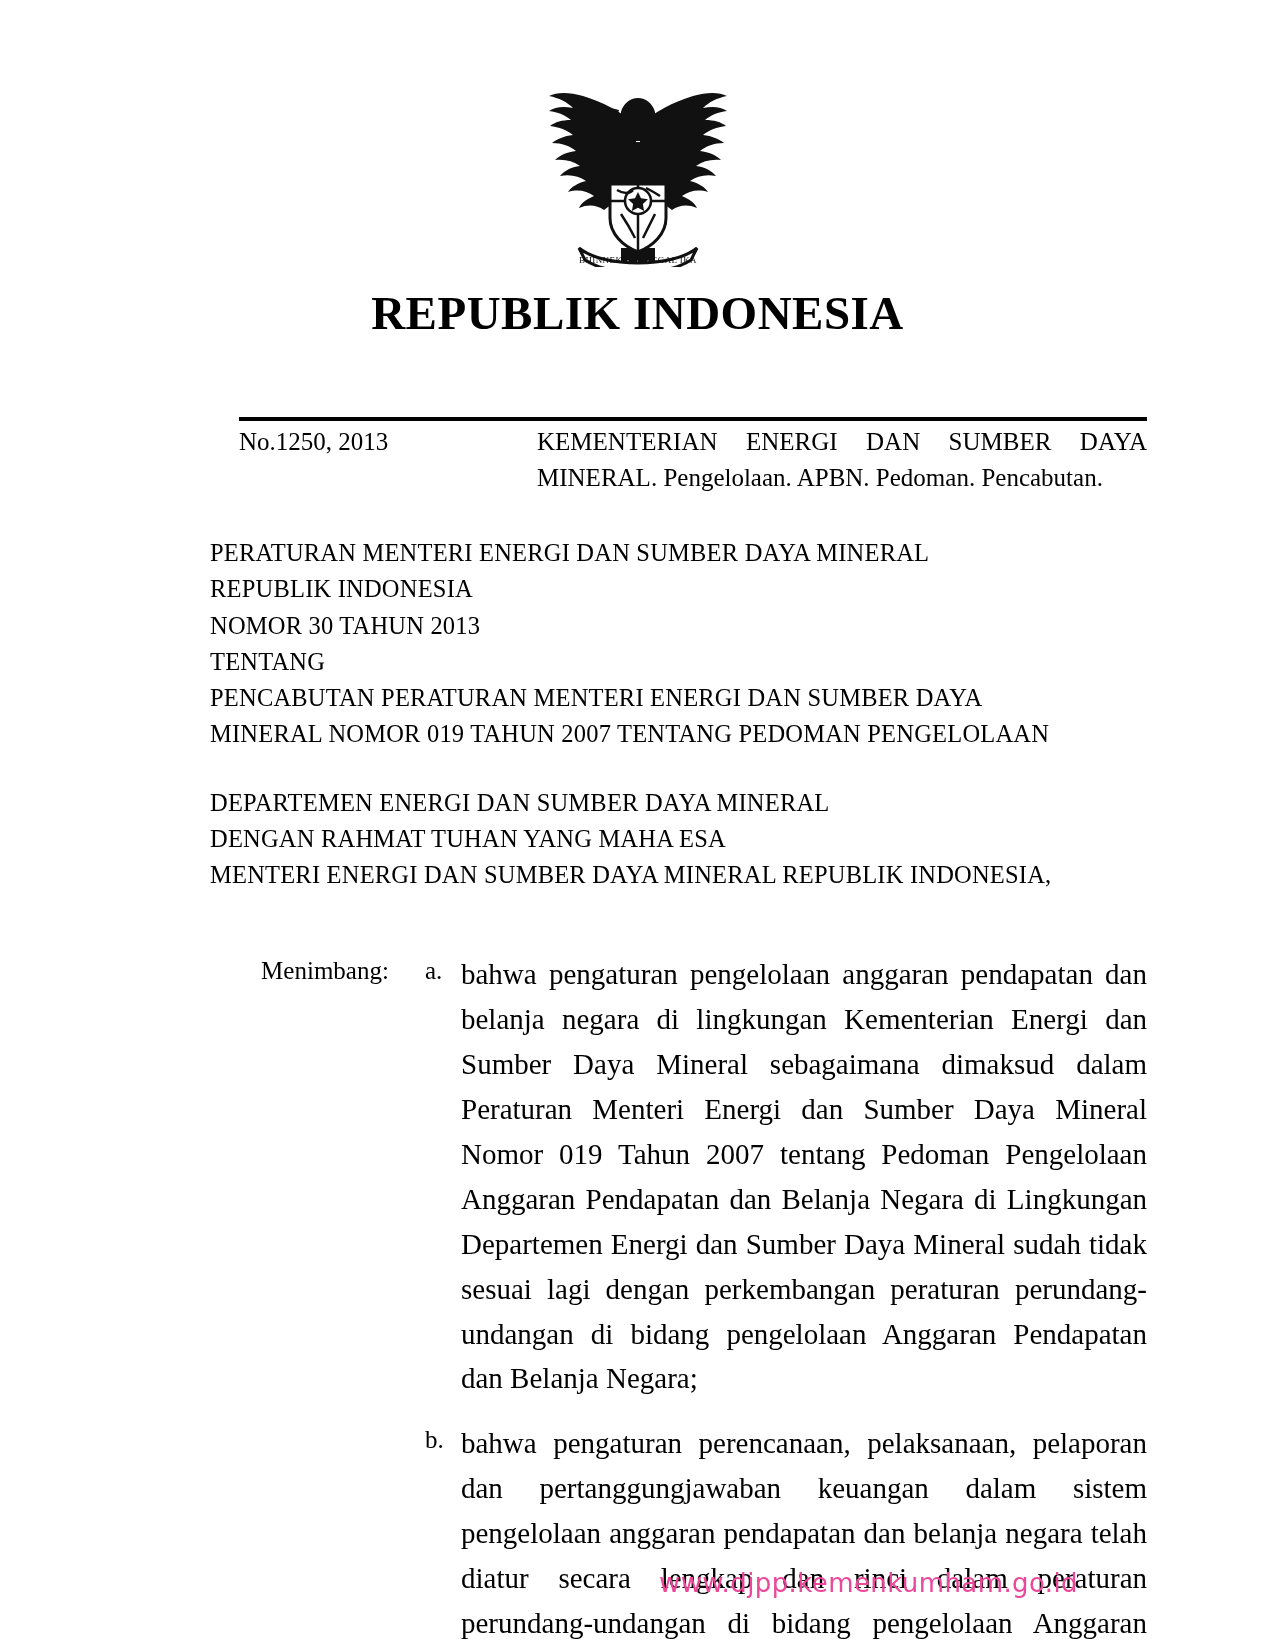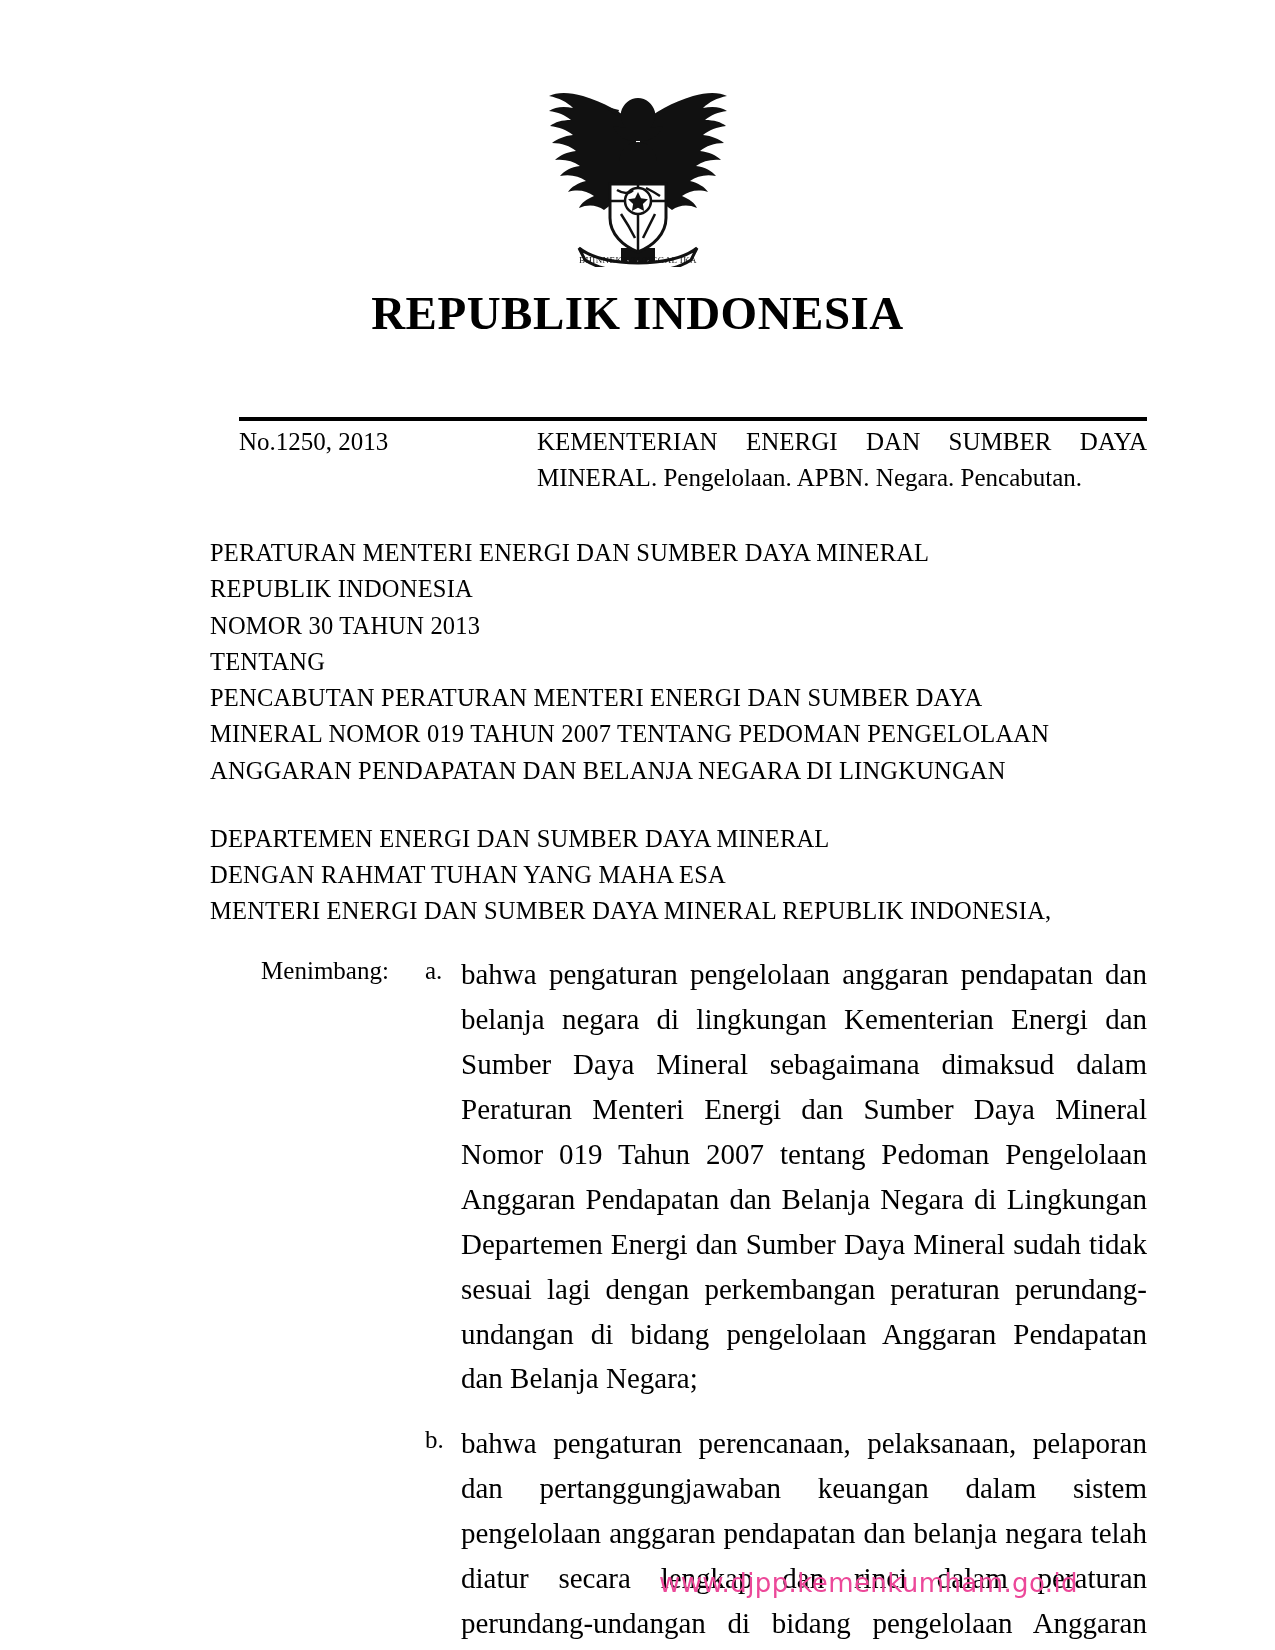--- a/index.html
+++ b/index.html
@@ -196,31 +196,30 @@
   </div>
 
   <div class="masthead">
     <div class="masthead-line">REPUBLIK INDONESIA</div>
   </div>
 
   <div class="head-rule"></div>
 
   <div class="numblock">
     <div class="no">No.1250, 2013</div>
-    <div class="subject">KEMENTERIAN ENERGI DAN SUMBER DAYA MINERAL. Pengelolaan. APBN. Negara. Pencabutan.</div>
+    <div class="subject">KEMENTERIAN ENERGI DAN SUMBER DAYA MINERAL. Pengelolaan. APBN. Pedoman. Pencabutan.</div>
   </div>
 
   <div class="titleblock">
       <div class="title-line">PERATURAN MENTERI ENERGI DAN SUMBER DAYA MINERAL</div>
       <div class="title-line">REPUBLIK INDONESIA</div>
       <div class="title-line">NOMOR 30 TAHUN 2013</div>
       <div class="title-line">TENTANG</div>
       <div class="title-line">PENCABUTAN PERATURAN MENTERI ENERGI DAN SUMBER DAYA</div>
       <div class="title-line">MINERAL NOMOR 019 TAHUN 2007 TENTANG PEDOMAN PENGELOLAAN</div>
-      <div class="title-line">ANGGARAN PENDAPATAN DAN BELANJA NEGARA DI LINGKUNGAN</div>
       <div class="title-line gap-before">DEPARTEMEN ENERGI DAN SUMBER DAYA MINERAL</div>
       <div class="title-line">DENGAN RAHMAT TUHAN YANG MAHA ESA</div>
       <div class="title-line">MENTERI ENERGI DAN SUMBER DAYA MINERAL REPUBLIK INDONESIA,</div>
     </div>
 
   <div class="considerations">
       <div class="cons-row">
         <div class="cons-label">
           <span>Menimbang</span>
           <span>:</span>

